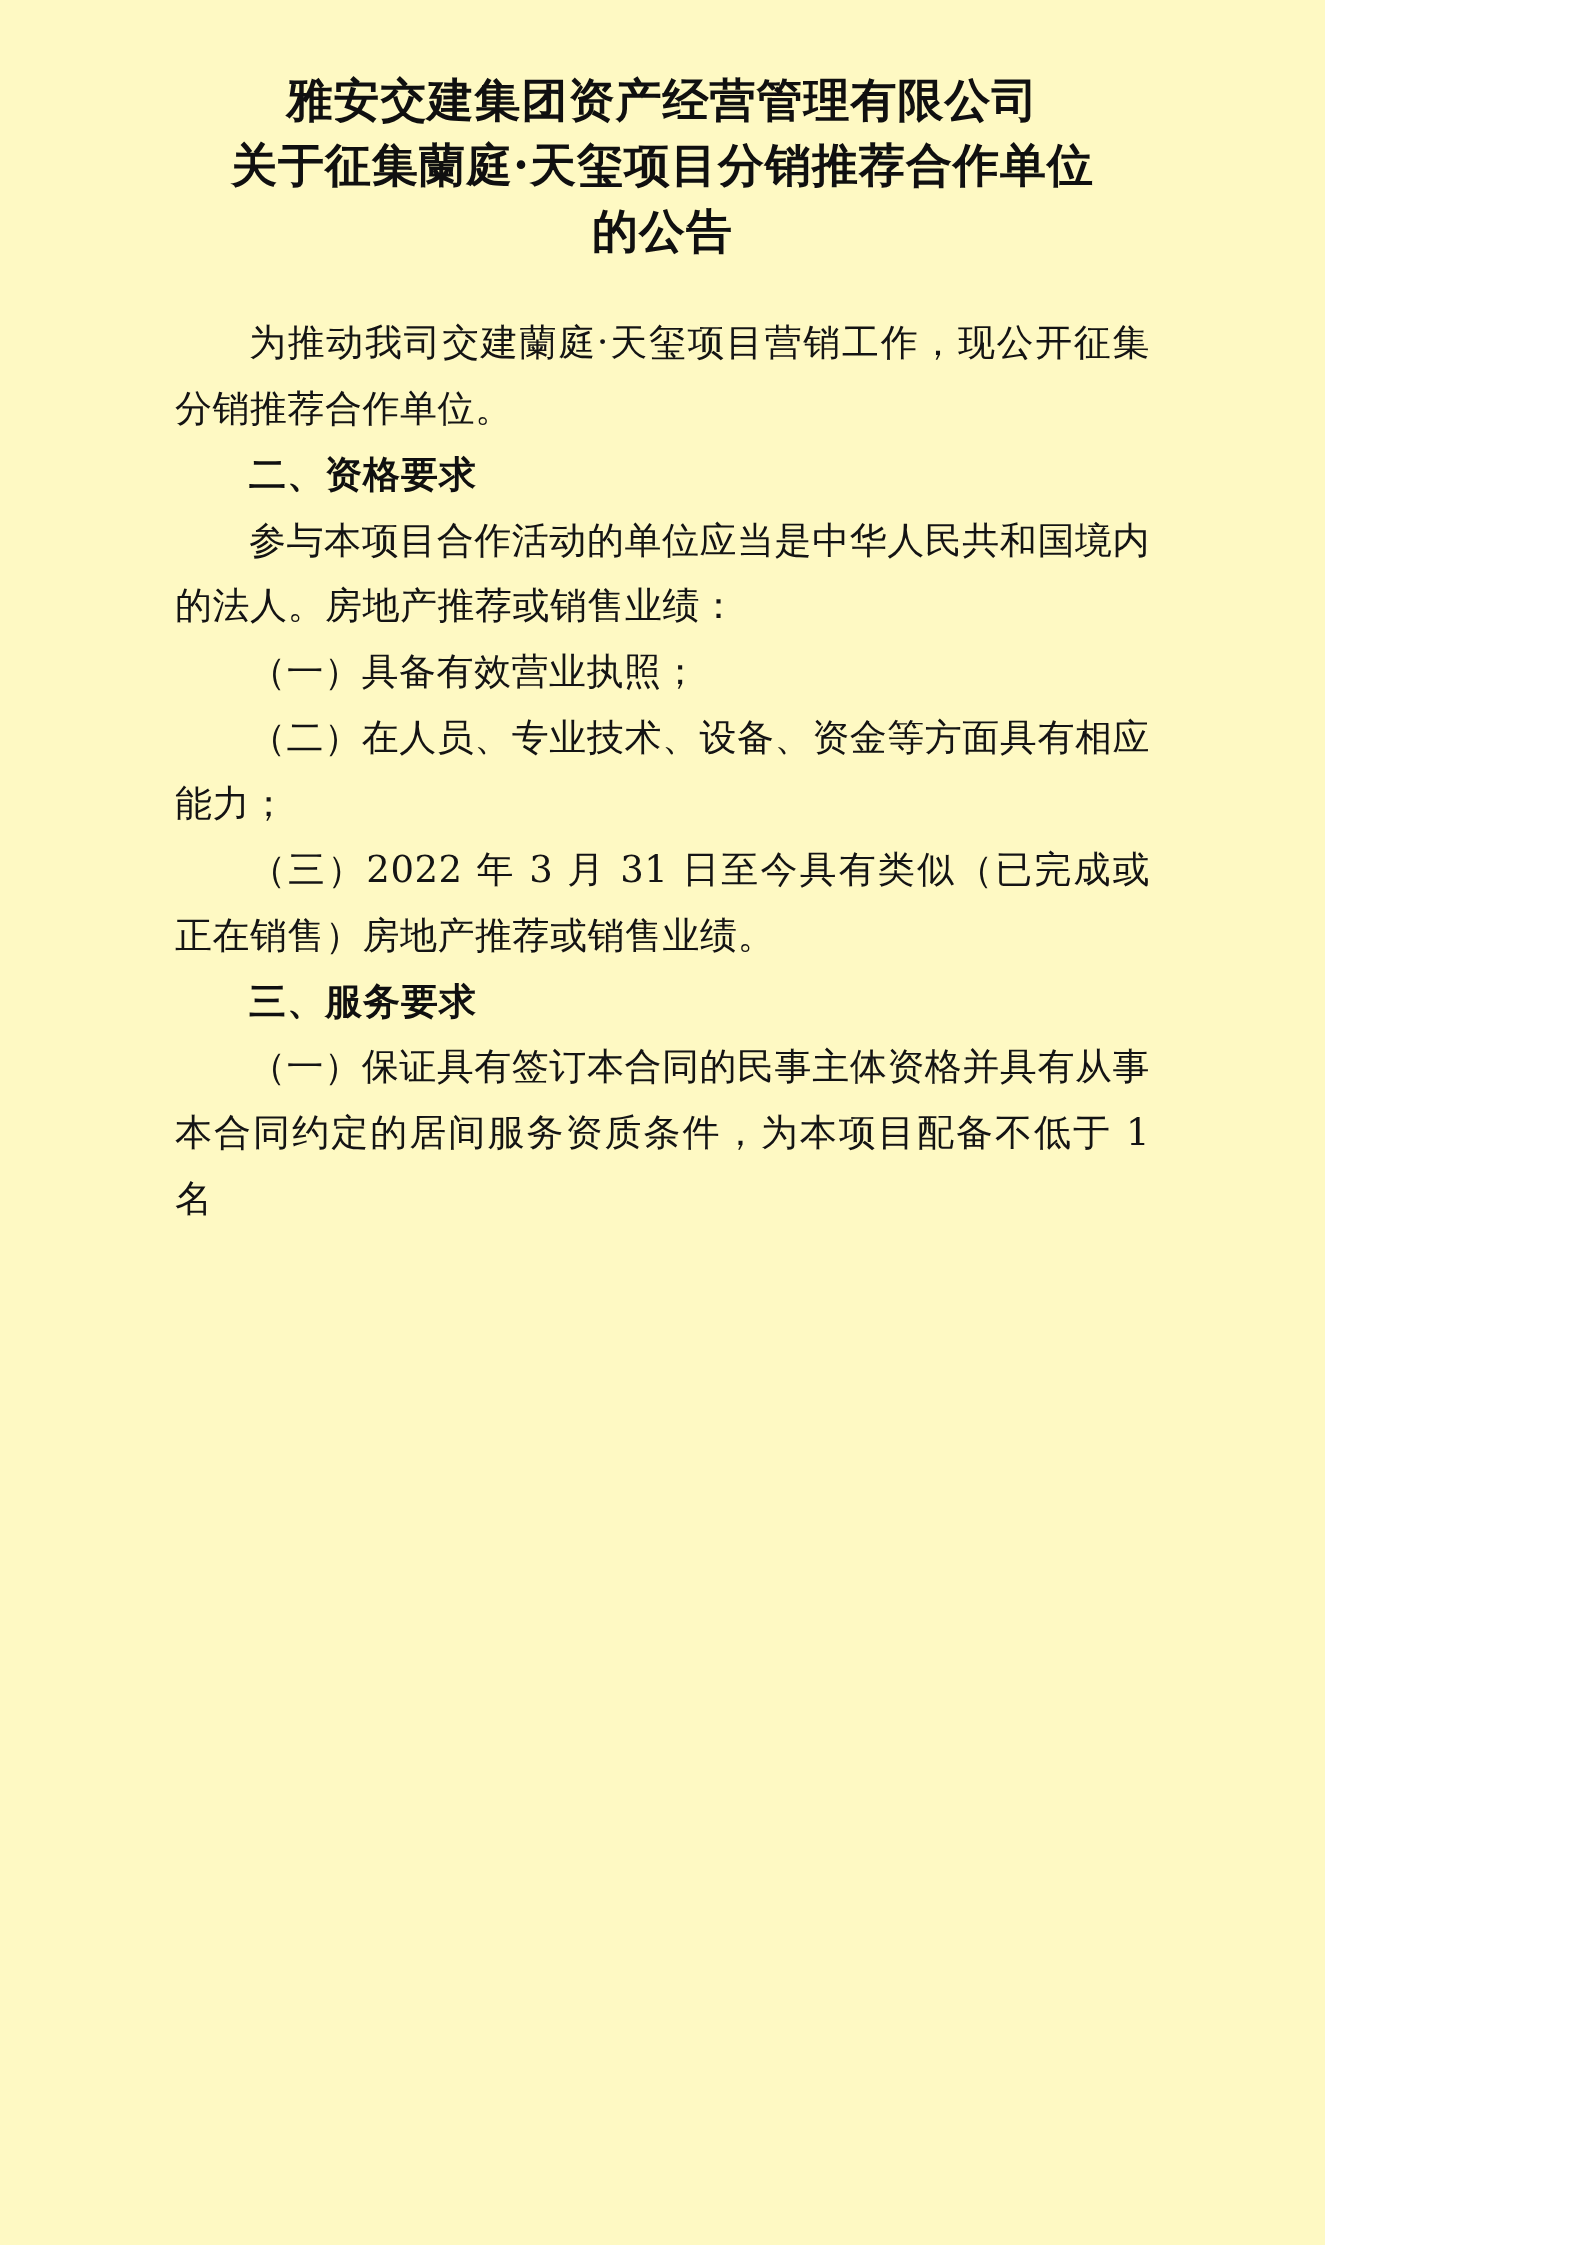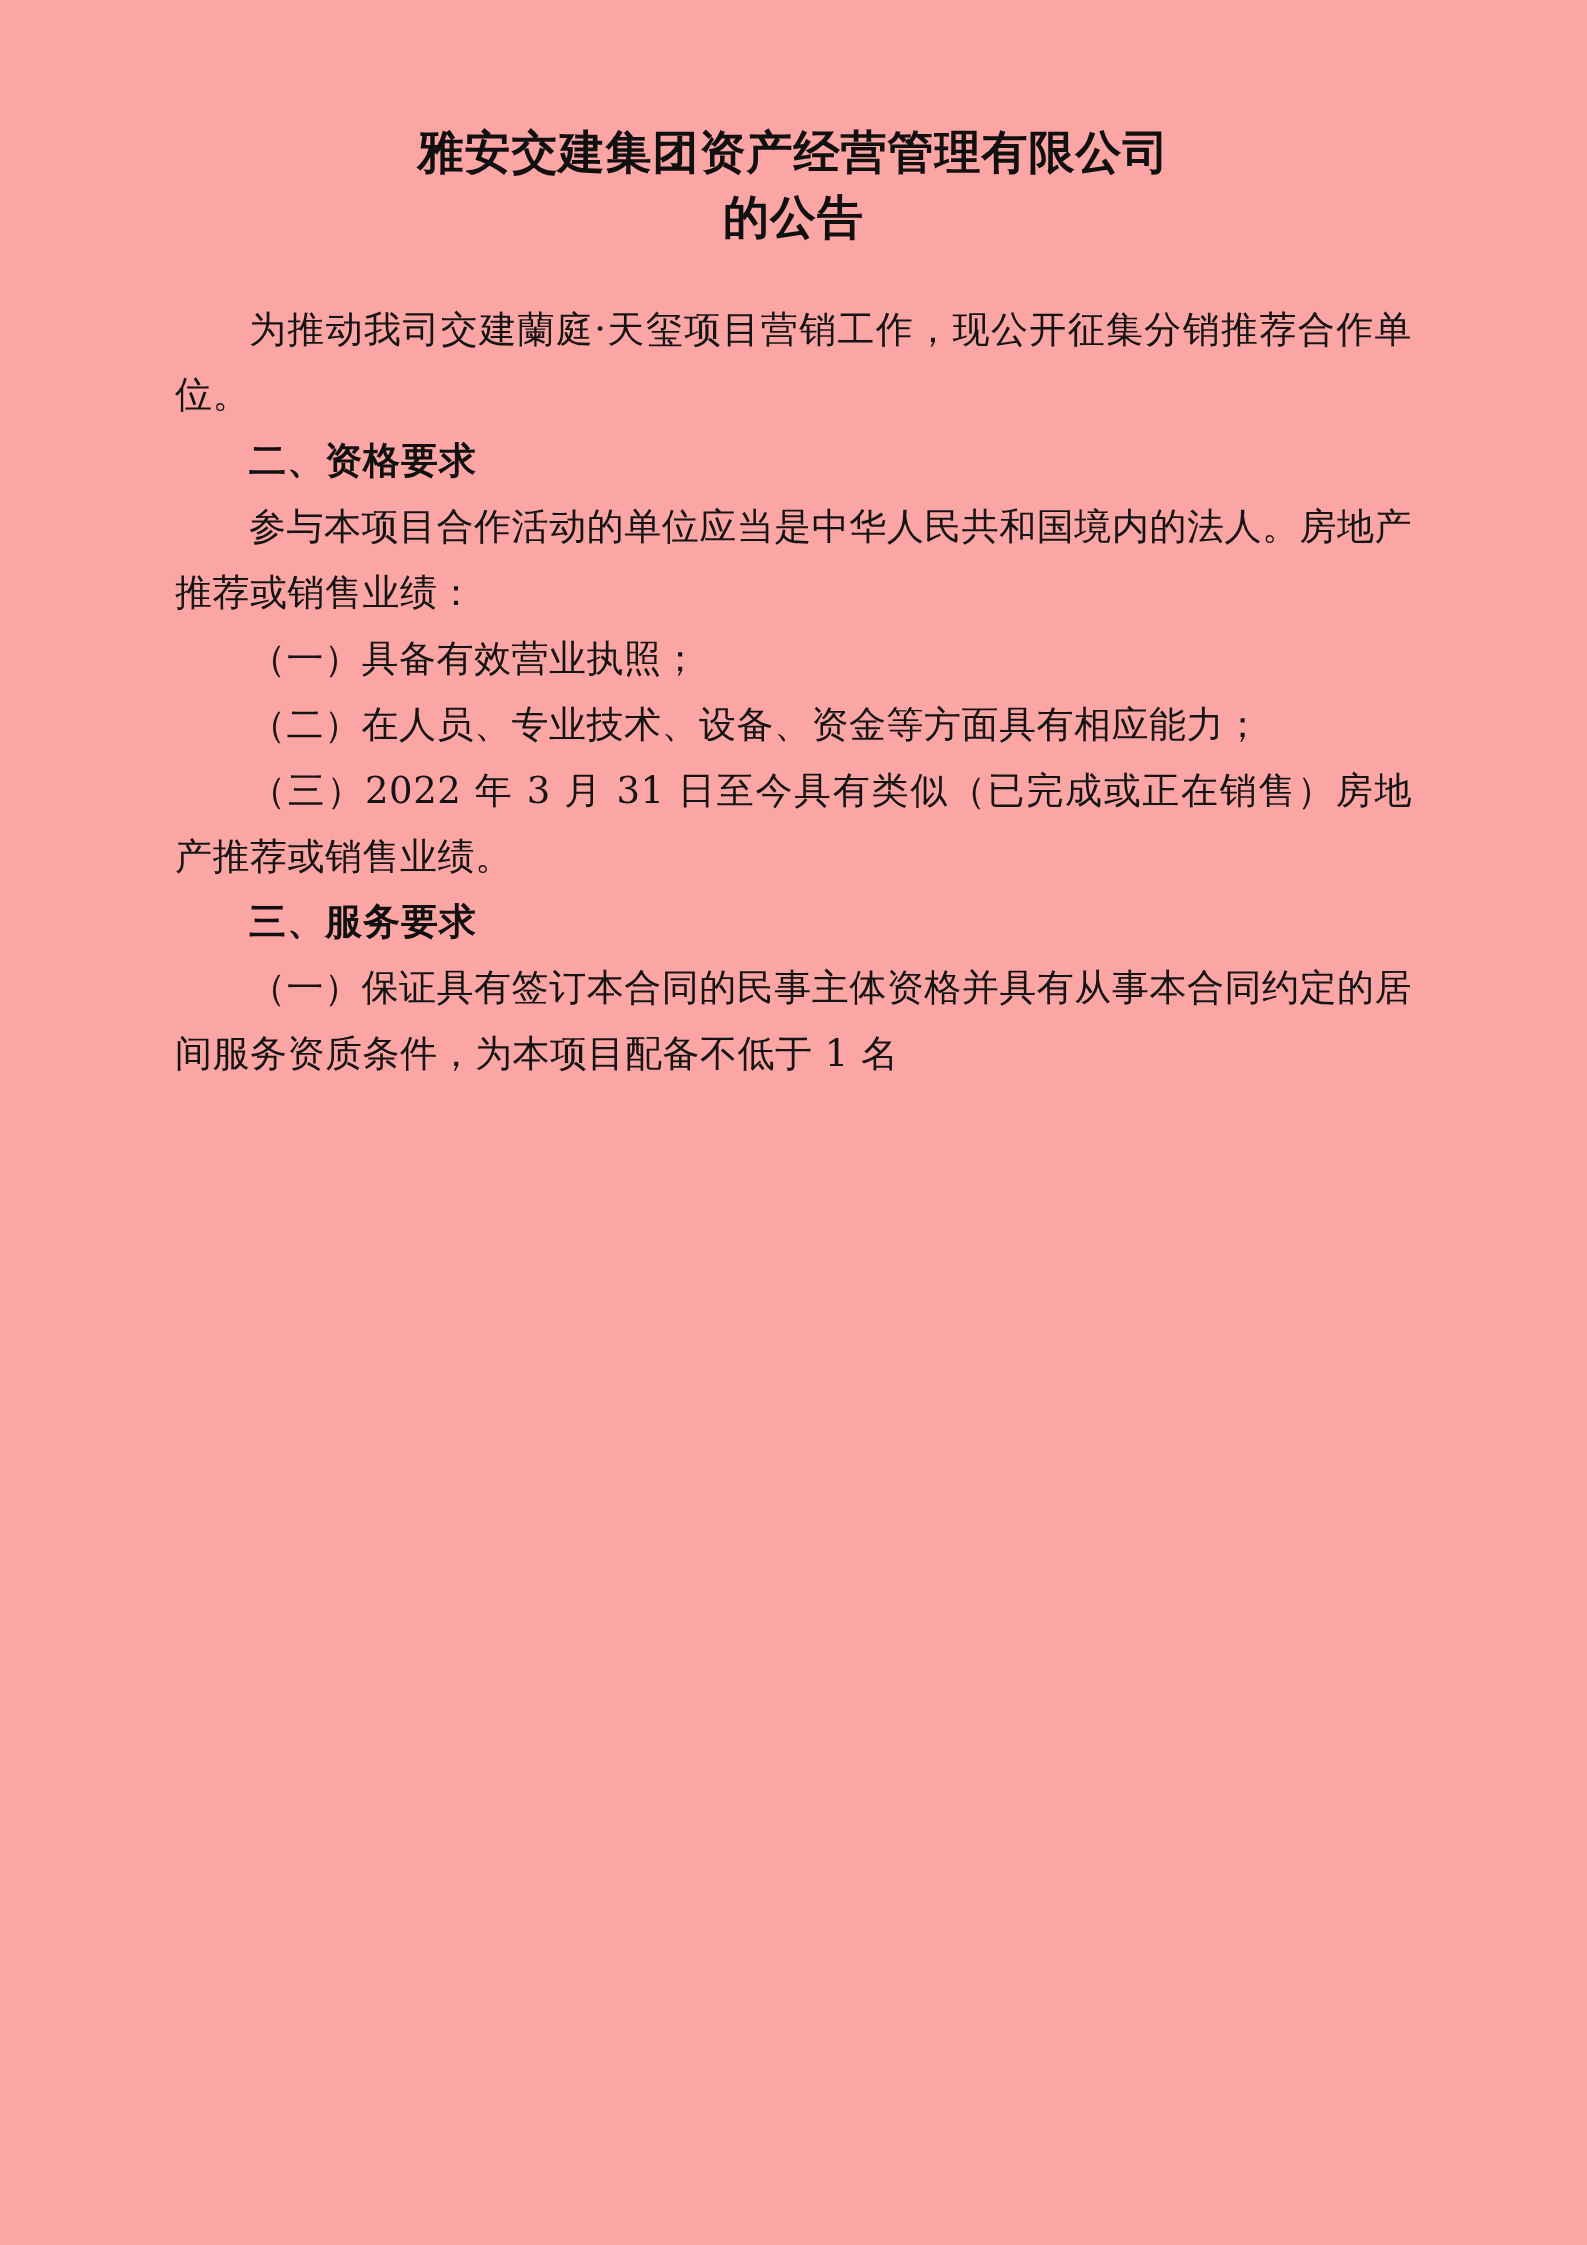--- a/index.html
+++ b/index.html
@@ -9,24 +9,24 @@
   }
   body {
     width: 1587px;
     height: 2245px;
     font-family: "DejaVu Serif", "Liberation Serif", serif;
     color: #1a1a1a;
     overflow: hidden;
   }
   .page {
     box-sizing: border-box;
-    width: 1587px;
+    width: 1325px;
     height: 2245px;
-    padding: 120px 175px 0 175px;
-    background: #fca5a5;
+    padding: 68px 175px 0 175px;
+    background: #fef9c3;
     position: relative;
   }
   .doc-title {
     text-align: center;
     font-family: "DejaVu Serif", "Liberation Serif", serif;
     font-weight: 700;
     font-size: 46px;
     line-height: 1.42;
     letter-spacing: 1px;
     color: #101010;
@@ -58,20 +58,21 @@
     color: #101010;
   }
 </style>
 </head>
 <body>
 
 <div class="page">
 
   <div class="doc-title">
     <span class="tline">雅安交建集团资产经营管理有限公司</span>
+    <span class="tline">关于征集蘭庭·天玺项目分销推荐合作单位</span>
     <span class="tline">的公告</span>
   </div>
 
   <div class="body-text">
     <p class="para">为推动我司交建蘭庭·天玺项目营销工作，现公开征集分销推荐合作单位。</p>
     <h2 class="section">二、资格要求</h2>
     <p class="para">参与本项目合作活动的单位应当是中华人民共和国境内的法人。房地产推荐或销售业绩：</p>
     <p class="para">（一）具备有效营业执照；</p>
     <p class="para">（二）在人员、专业技术、设备、资金等方面具有相应能力；</p>
     <p class="para">（三）2022 年 3 月 31 日至今具有类似（已完成或正在销售）房地产推荐或销售业绩。</p>

